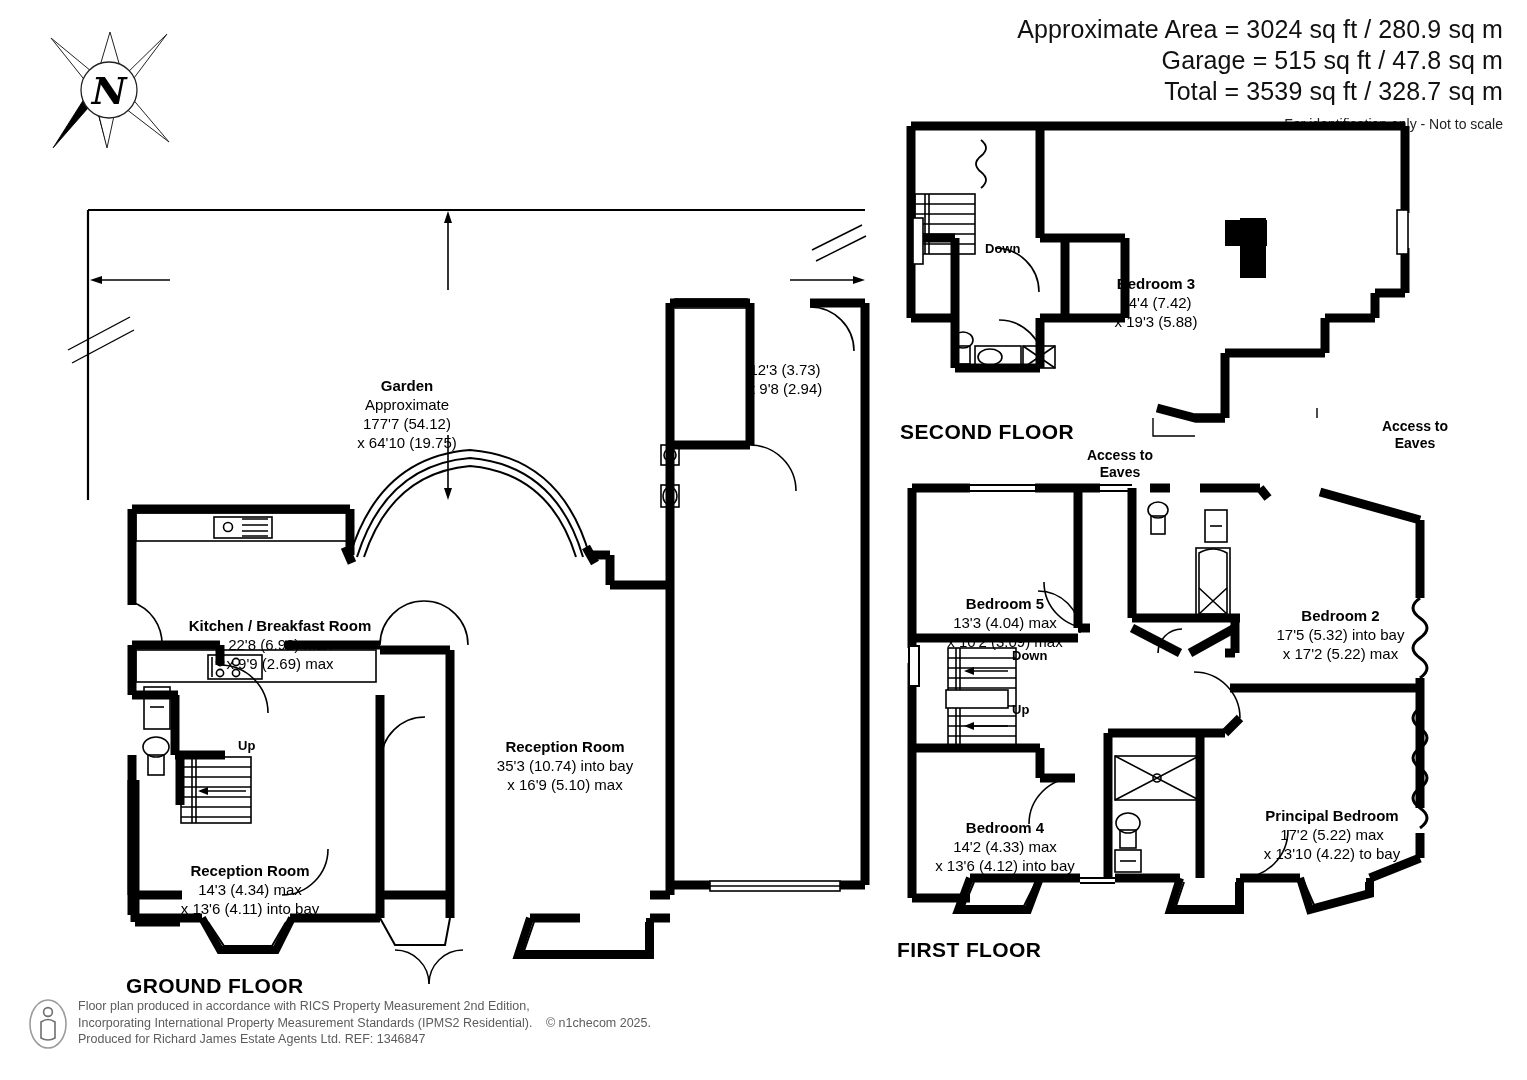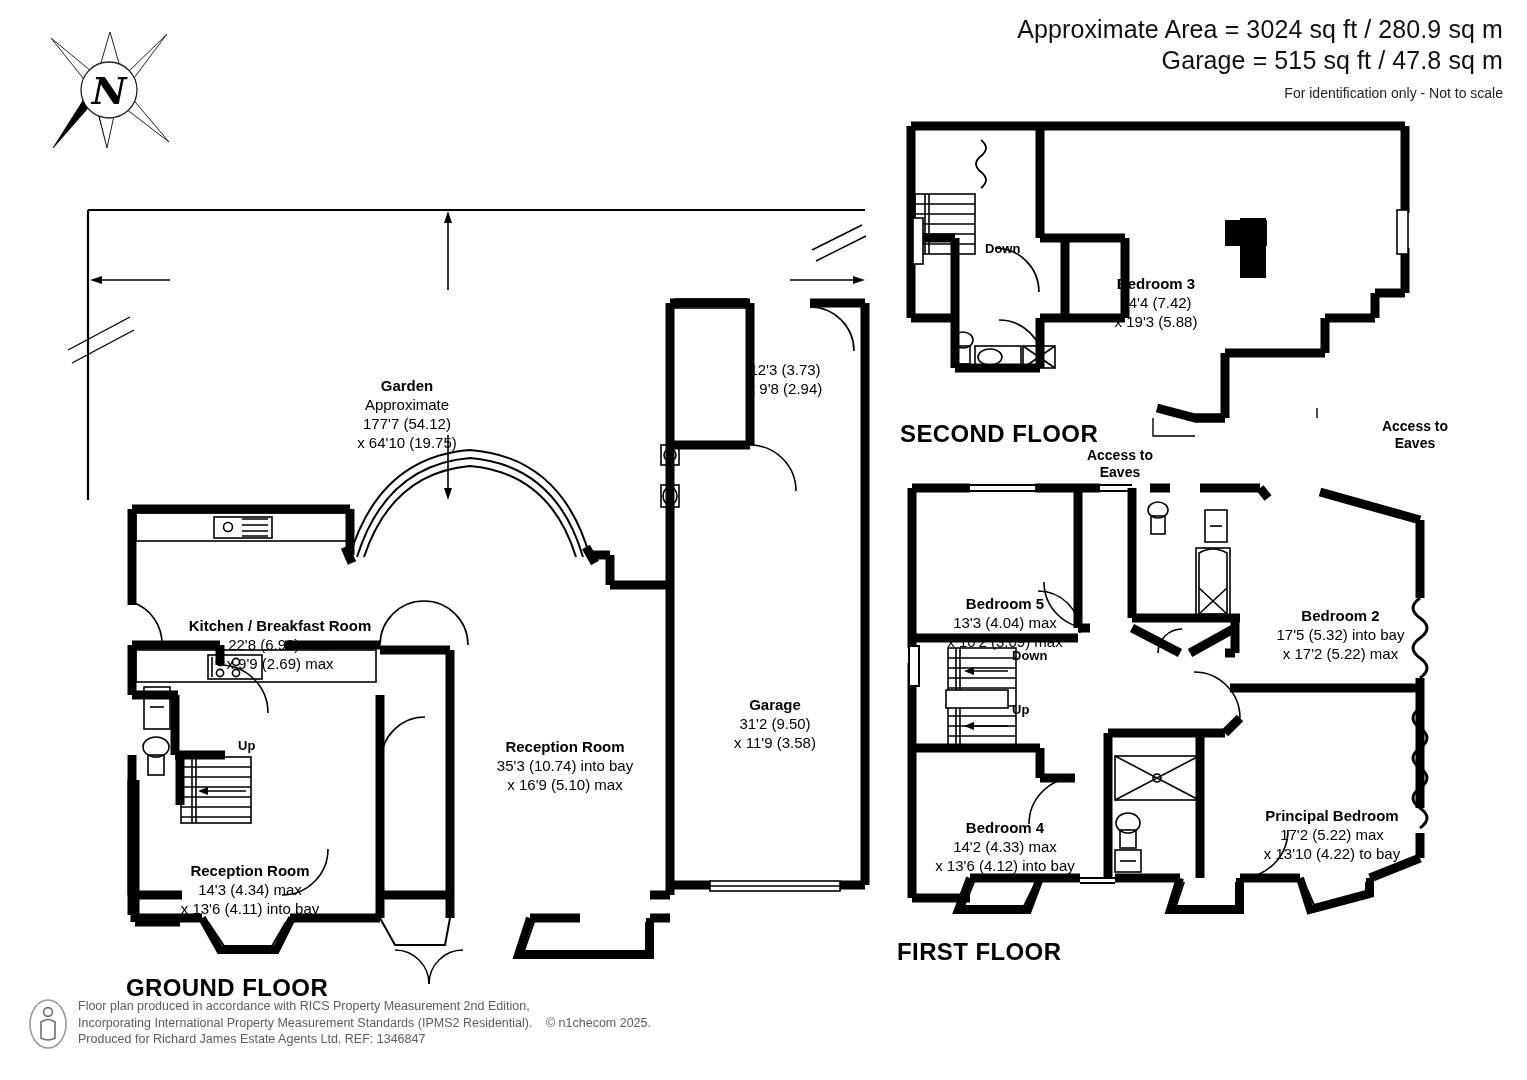--- a/index.html
+++ b/index.html
@@ -33,21 +33,21 @@
     font-family:"DejaVu Sans",sans-serif;
     letter-spacing:-2px;
     white-space:nowrap;
     user-select:none;
     z-index:0;
   }
 
   
   .floor-title{
     position:absolute;
-    font-size:24px;font-weight:bold;letter-spacing:.4px;
+    font-size:21px;font-weight:bold;letter-spacing:.4px;
     z-index:6;
   }
   #ground-title{left:126px;top:974px;}
   #first-title{left:897px;top:938px;}
   #second-title{left:900px;top:420px;}
 
   
   .room-label{
     position:absolute;
     text-align:center;
@@ -92,20 +92,21 @@
     </g>
     <path d="M62 126 L50 78 L8 126 L46 66 Z" fill="#000"></path>
     <path d="M50 78 L62 126 L46 66 Z" fill="#000"></path>
     <circle cx="64" cy="68" r="28" fill="#fff" stroke="#222" stroke-width="1.3"></circle>
     <text x="64" y="82" text-anchor="middle" font-family="DejaVu Serif, serif" font-size="38" font-style="italic" font-weight="bold" fill="#000">N</text>
   </svg>
 
   <div class="header">
     <div class="line">Approximate Area = 3024 sq ft / 280.9 sq m</div>
     <div class="line">Garage = 515 sq ft / 47.8 sq m</div>
+    <div class="line">Total = 3539 sq ft / 328.7 sq m</div>
     <div class="small">For identification only - Not to scale</div>
   </div>
 
   <svg width="880" height="800" style="position:absolute;left:50px;top:195px;z-index:3;" viewBox="0 0 880 800">
     <g fill="none" stroke="#000">
 
       <g stroke-width="2.2">
         <path d="M38 15 L815 15"></path>
         <path d="M38 15 L38 305"></path>
       </g>
@@ -267,25 +268,20 @@
     <div class="nm">Reception Room</div>
     <div class="dim">14'3 (4.34) max</div>
     <div class="dim">x 13'6 (4.11) into bay</div>
   </div>
 
   <div class="room-label" id="lbl-utility" style="left:700px;top:360px;width:170px;">
     <div class="dim">12'3 (3.73)</div>
     <div class="dim">x 9'8 (2.94)</div>
   </div>
 
-  <div class="room-label" id="lbl-garage" style="left:690px;top:659px;width:170px;">
-    <div class="nm">Garage</div>
-    <div class="dim">31'2 (9.50)</div>
-    <div class="dim">x 11'9 (3.58)</div>
-  </div>
 
   <div class="tiny-label" style="left:238px;top:738px;">Up</div>
 
   <div class="floor-title" id="ground-title">GROUND FLOOR</div>
 
   <svg width="620" height="330" style="position:absolute;left:895px;top:118px;z-index:3;" viewBox="0 0 620 330">
     <g fill="none" stroke="#000">
       <g stroke-width="9">
 
         <path d="M16 8 L510 8"></path>

